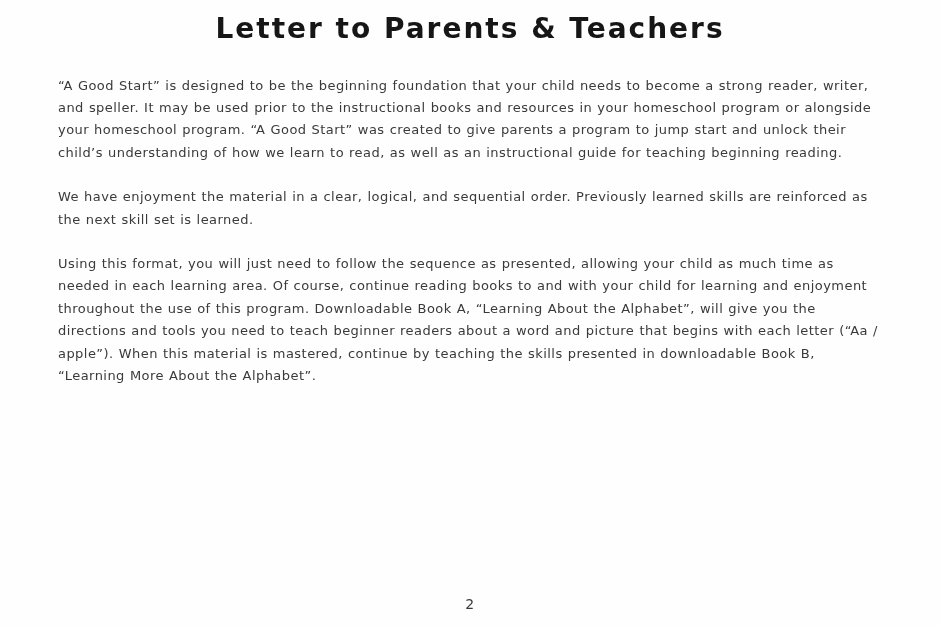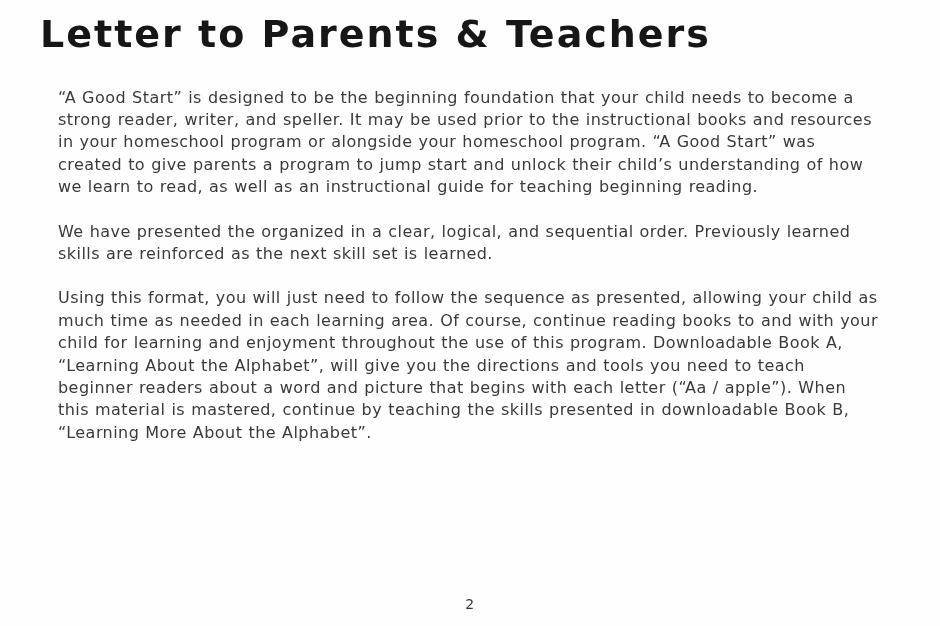--- a/index.html
+++ b/index.html
@@ -10,30 +10,30 @@
   .page {
     position: relative;
     width: 940px;
     height: 626px;
     background: #fefefe;
     overflow: hidden;
     font-family: "DejaVu Sans", "Liberation Sans", sans-serif;
   }
   .title {
     margin: 12px 40px 0;
-    text-align: left;
-    font-size: 38px;
+    text-align: center;
+    font-size: 28px;
     font-weight: 700;
     letter-spacing: 2px;
     line-height: 1.2;
     color: #161616;
   }
   .letter-body {
     margin: 29px 57px 0 58px;
-    font-size: 16px;
+    font-size: 13px;
     line-height: 22.4px;
     letter-spacing: 0.45px;
     word-spacing: 0.5px;
     color: #3a3a3a;
   }
   .para {
     margin: 0;
   }
   .para + .para {
     margin-top: 22px;
@@ -50,18 +50,18 @@
   }
 </style>
 </head>
 <body>
 
 <div class="page">
   <h1 class="title">Letter to Parents &amp; Teachers</h1>
 
   <div class="letter-body">
     <p class="para">“A Good Start” is designed to be the beginning foundation that your child needs to become a strong reader, writer, and speller. It may be used prior to the instructional books and resources in your homeschool program or alongside your homeschool program. “A Good Start” was created to give parents a program to jump start and unlock their child’s understanding of how we learn to read, as well as an instructional guide for teaching beginning reading.</p>
-    <p class="para">We have presented the organized in a clear, logical, and sequential order. Previously learned skills are reinforced as the next skill set is learned.</p>
+    <p class="para">We have enjoyment the material in a clear, logical, and sequential order. Previously learned skills are reinforced as the next skill set is learned.</p>
     <p class="para">Using this format, you will just need to follow the sequence as presented, allowing your child as much time as needed in each learning area. Of course, continue reading books to and with your child for learning and enjoyment throughout the use of this program. Downloadable Book A, “Learning About the Alphabet”, will give you the directions and tools you need to teach beginner readers about a word and picture that begins with each letter (“Aa / apple”). When this material is mastered, continue by teaching the skills presented in downloadable Book B, “Learning More About the Alphabet”.</p>
   </div>
 
   <div class="page-number">2</div>
 </div>
 
 </body></html>

